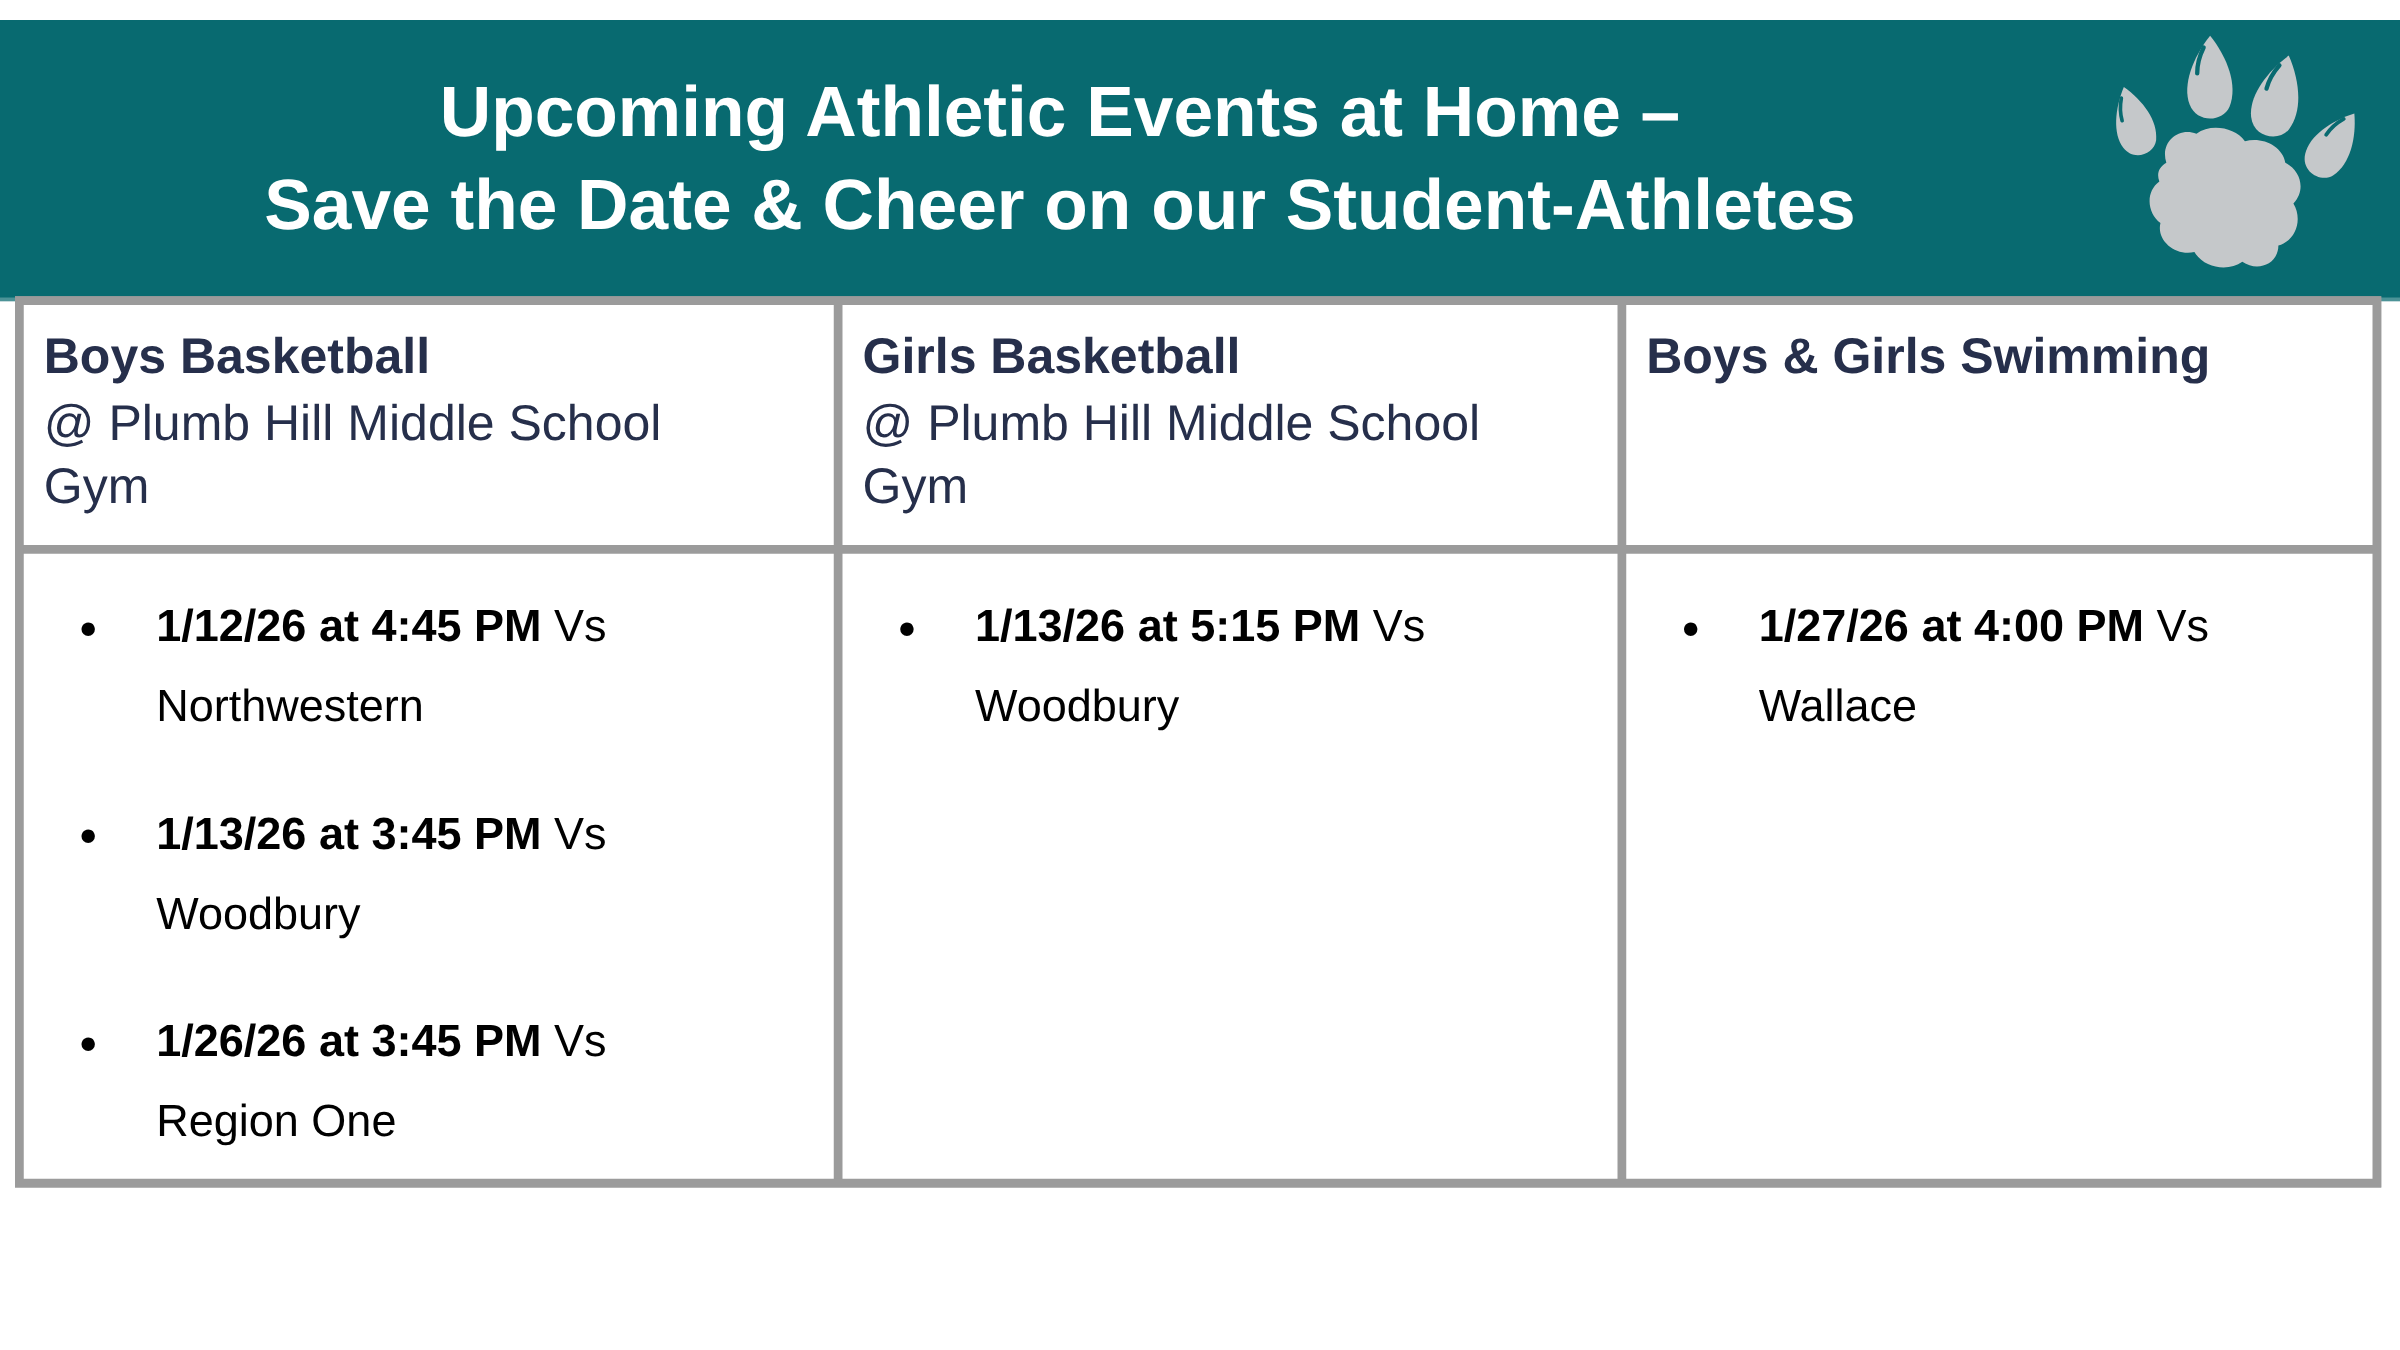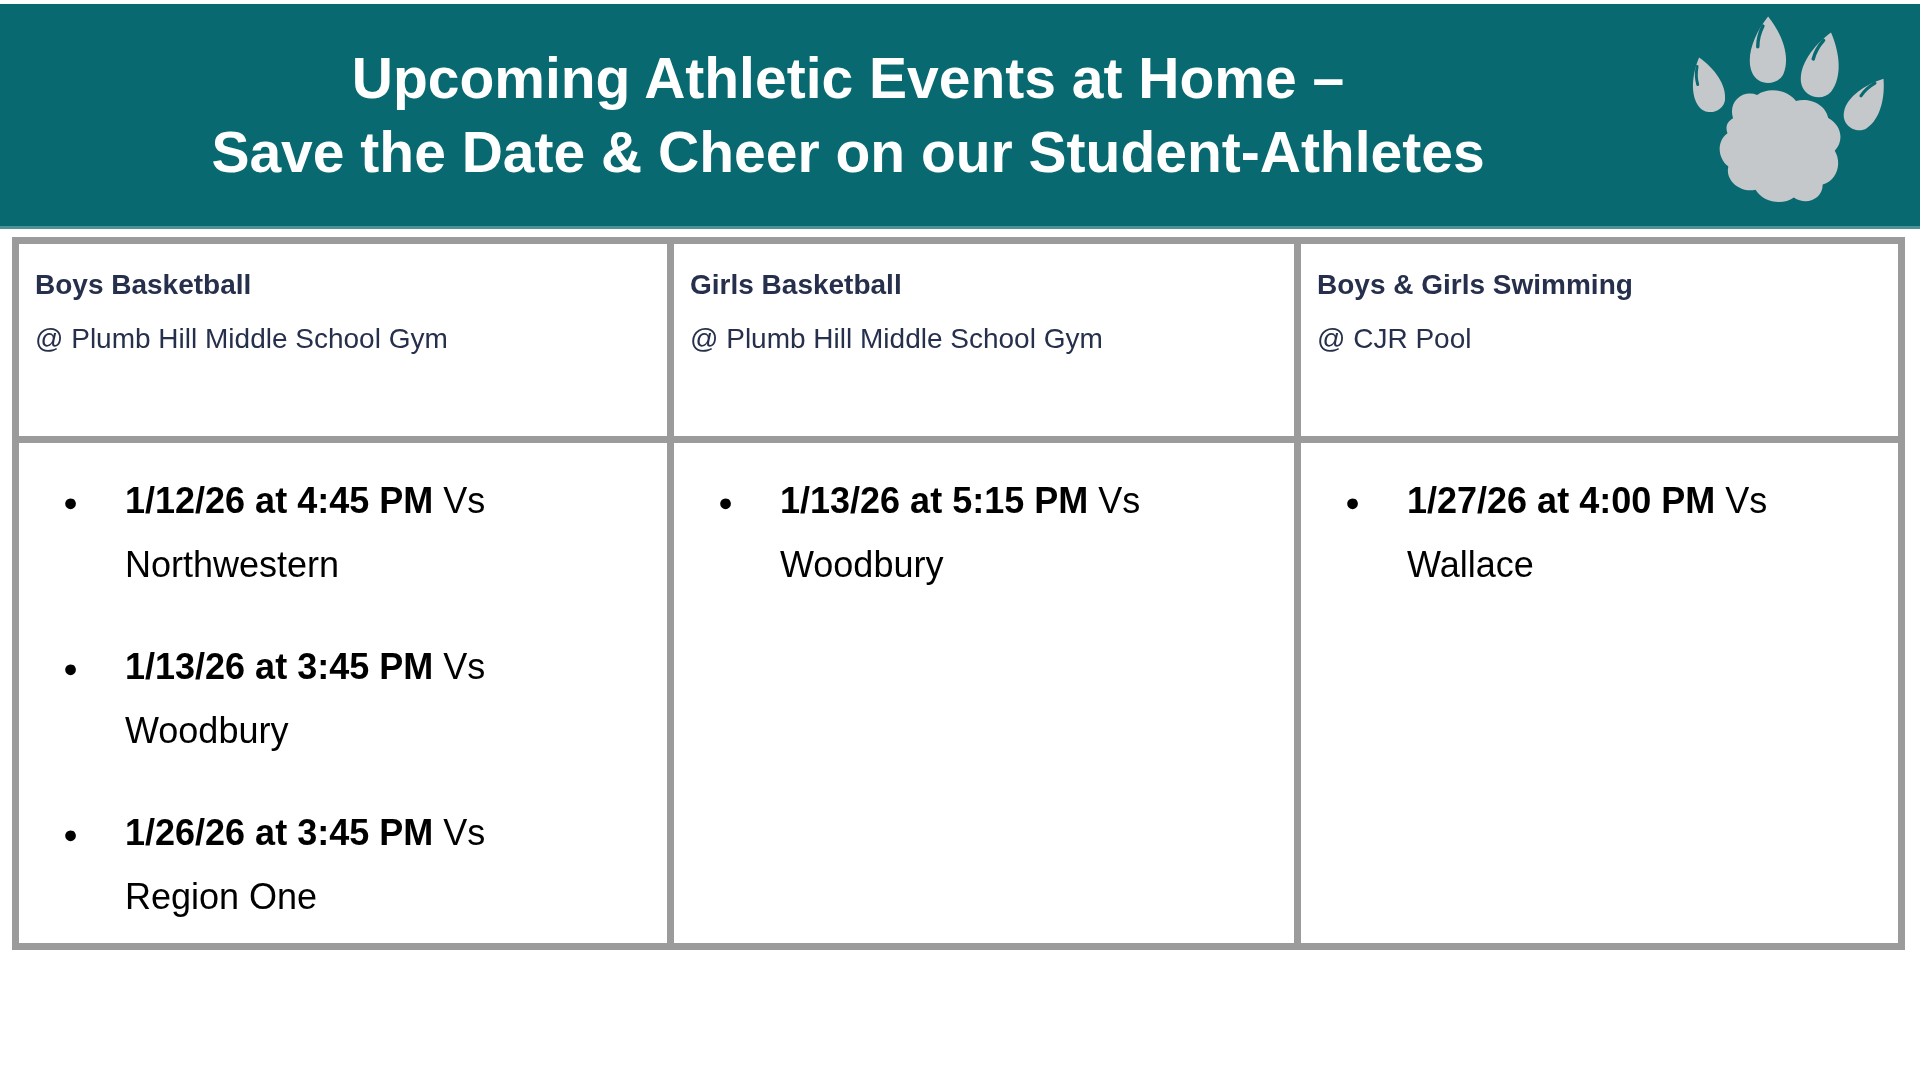--- a/index.html
+++ b/index.html
@@ -9,21 +9,21 @@
   *{box-sizing:border-box; margin:0; padding:0;}
   html,body{width:1920px; height:1080px; overflow:hidden;}
   body{
     background:var(--page_bg,#fff);
     font-family:"Liberation Sans","DejaVu Sans",sans-serif;
     color:var(--body_text,#000);
     position:relative;
   }
   
   .banner{
-    position:absolute; left:0; top:4px; width:1920px; height:225px;
+    position:absolute; left:0; top:16px; width:1920px; height:225px;
     background:var(--banner_bg,#086A70);
     display:flex; align-items:center;
     border-bottom:3px solid rgba(255,255,255,.28);
   }
   .titles{
     flex:1 1 auto; text-align:center; color:var(--banner_text,#fff);
     font-weight:700; font-size:57px; line-height:74px;
     padding-left:20px; white-space:nowrap;
   }
   .paw-svg{
@@ -41,21 +41,21 @@
     grid-template-columns:648px 620px 1fr;
     grid-template-rows:192px 1fr;
     gap:7px;
     background:var(--table_border,#9B9B9B);
     border:7px solid var(--table_border,#9B9B9B);
   }
   .cell{background:#fff; overflow:hidden;}
   .cell.head{
     padding:16px 105px 0 16px;
     color:var(--heading_text,#262F4B);
-    font-size:28px; line-height:50px;
+    font-size:40px; line-height:50px;
   }
   .sport{font-weight:700; margin-bottom:4px;}
   .venue{}
   .cell.body{padding:26px 8px 0 10px;}
   .cell.body ul{list-style:none;}
   .cell.body li{
     position:relative; padding-left:96px; margin-bottom:38px;
     font-size:36px; line-height:64px; color:var(--body_text,#000);
   }
   .cell.body li::before{
@@ -110,21 +110,20 @@
     <div class="venue">@ Plumb Hill Middle School Gym</div>
   </div>
 
   <div class="cell head">
     <div class="sport">Girls Basketball</div>
     <div class="venue">@ Plumb Hill Middle School Gym</div>
   </div>
 
   <div class="cell head">
     <div class="sport">Boys &amp; Girls Swimming</div>
-    <div class="venue">@ CJR Pool</div>
   </div>
 
   <div class="cell body col-0">
     <ul>
   <li><b>1/12/26 at 4:45 PM</b> <span>Vs Northwestern</span></li>
 
   <li><b>1/13/26 at 3:45 PM</b> <span>Vs Woodbury</span></li>
 
   <li><b>1/26/26 at 3:45 PM</b> <span>Vs Region One</span></li>
 </ul>

